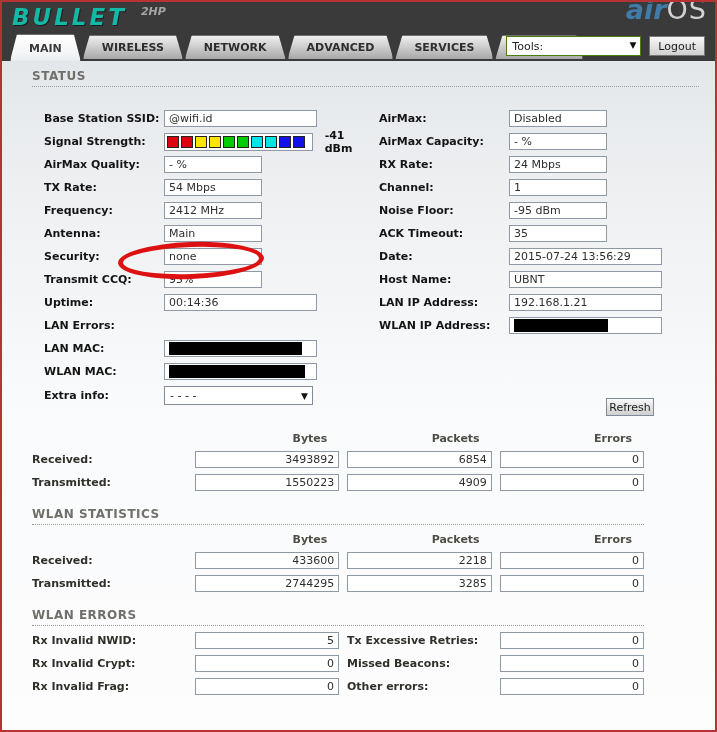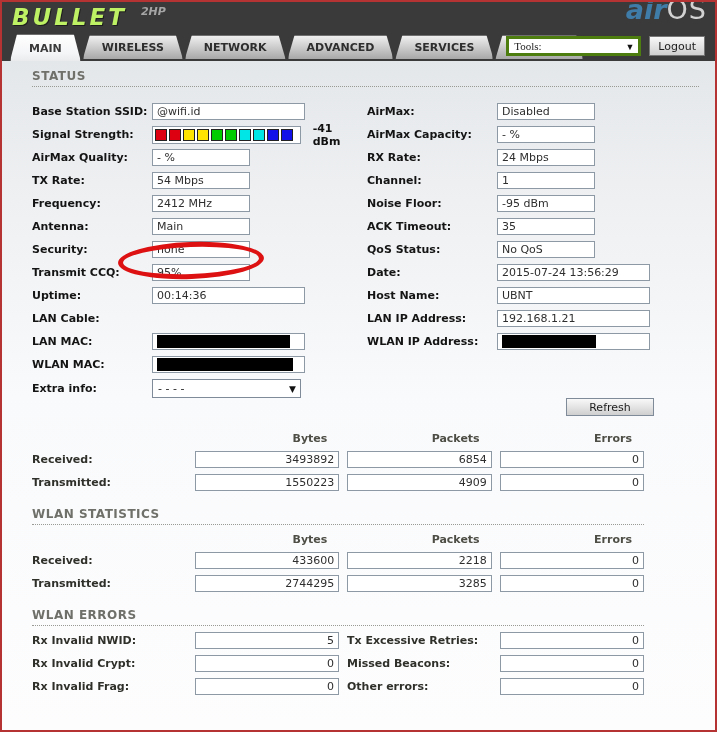--- a/index.html
+++ b/index.html
@@ -12,21 +12,21 @@
     background:#fff;
     overflow:hidden;
   }
   
   .hdr {
     height:30px; background:#3b3a3a; position:relative; overflow:hidden;
     padding-left:10px; display:flex; align-items:center;
   }
   .logo-bullet {
     font-style:italic; font-weight:bold; font-size:23px; letter-spacing:3px;
-    color:#bef264; text-shadow:1px 1px 0 #1e1e1e;
+    color:#14b8a6; text-shadow:1px 1px 0 #1e1e1e;
   }
   .logo-model {
     font-style:italic; font-weight:bold; font-size:11px; color:#a5a5a5;
     vertical-align:top; margin-left:14px; position:relative; top:-6px;
   }
   .logo-air { position:absolute; right:8px; top:-7px; font-size:27px; line-height:30px; white-space:nowrap; }
   .logo-air .air { color:#3f7ca8; font-style:italic; font-weight:bold; }
   .logo-air .os  { color:#d2d2d2; font-weight:normal; letter-spacing:1px; }
   
   .tabbar {
@@ -41,42 +41,42 @@
     border:1px solid #6f6f6f; border-bottom:none;
     clip-path:polygon(7px 0, calc(100% - 7px) 0, 100% 100%, 0 100%);
     min-width:66px;
   }
   .tab.active {
     height:27px; margin-bottom:0; z-index:2; color:#3a3a3a;
     background:linear-gradient(180deg,#ffffff 0%,#f4f5f6 70%,#e9ebed 100%);
   }
   .tab-tools { position:absolute; right:10px; top:4px; display:flex; gap:8px; align-items:center; }
   .sel {
-    width:135px; height:20px; background:#fff; border:3px solid #4d7c0f;
-    display:flex; align-items:center; padding-left:5px; position:relative; cursor:pointer;font-family:Liberation Serif, serif;
+    width:135px; height:20px; background:#fff; border:1px solid #4d7c0f;
+    display:flex; align-items:center; padding-left:5px; position:relative; cursor:pointer;
   }
   .sel .caret { position:absolute; right:4px; top:3px; font-size:9px; color:#111; }
   .btn {
     height:20px; padding:0 8px; font-size:11px; color:#1c1c1c; cursor:pointer;
     background:linear-gradient(180deg,#f8f8f8 0%,#e2e2e2 55%,#cfcfcf 100%);
     border:1px solid #767676; display:inline-flex; align-items:center; justify-content:center;
     font-family:"DejaVu Sans","Liberation Sans",sans-serif;
   }
   
   .content {
     height:669px; padding:8px 16px 10px 30px;
     background:linear-gradient(180deg,#e4e7ea 0%,#edeff1 18%,#f9fafb 50%,#fdfdfe 100%);
   }
   .sec-title {
     font-weight:bold; font-size:12px; color:#70706a; letter-spacing:.5px;
     border-bottom:1px dotted #9a9a94; padding-bottom:3px; margin-bottom:5px;
   }
   
   .status-form { position:relative; height:302px; }
-  .col { position:absolute; top:8px; }
+  .col { position:absolute; top:15px;margin-left:12px; }
   .col-left  { left:0;    width:332px; }
   .col-right { left:335px; width:330px; }
   .frow { height:23px; display:flex; align-items:center; }
   .flabel { font-weight:bold; color:#141414; }
   .col-left  .flabel { width:120px; }
   .col-right .flabel { width:130px; }
   .field {
     height:17px; background:#fff; border:1px solid #8d99a5;
     display:flex; align-items:center; padding:0 4px; color:#2e2e2e; overflow:hidden;
   }
@@ -88,21 +88,21 @@
   .sig-suffix { font-weight:bold; color:#111; margin-left:12px; }
   .dd { width:149px; height:19px; background:#fff; border:1px solid #7f8b99;
     display:flex; align-items:center; padding-left:5px; position:relative; cursor:pointer; }
   .dd .caret { position:absolute; right:4px; top:4px; font-size:9px; color:#111; }
   .ellipse {
     position:absolute; left:86px; top:150px; width:146px; height:37px;
     border:5px solid #dd1111; border-radius:50%; transform:rotate(-2deg);
     pointer-events:none; z-index:3;
   }
   .refresh-row { width:622px; display:flex; justify-content:flex-end; margin-top:4px; }
-  .btn-refresh { width:88px; height:18px; border:1px solid #7f8b99; }
+  .btn-refresh { width:48px; height:18px; border:1px solid #7f8b99; }
   
   .tables-wrap { width:612px; }
   .stats-grid { display:grid; grid-template-columns:155px 1fr 1fr 1fr; column-gap:8px; row-gap:6px;
     align-items:center; margin-top:8px; }
   .stat-colhdr { font-weight:bold; color:#4e4e46; text-align:right; padding-right:12px; }
   .stat-label { font-weight:bold; color:#30302b; }
   .field-num { justify-content:flex-end; }
   .stats-section { margin-top:16px; }
   .errors-grid { display:grid; grid-template-columns:155px 144px 1fr 144px; column-gap:8px; row-gap:6px;
     align-items:center; margin-top:6px; }
@@ -199,21 +199,21 @@
             <span>95%</span>
           </div>
       </div>
       <div class="frow">
         <span class="flabel">Uptime:</span>
         <div class="field w-lg">
             <span>00:14:36</span>
           </div>
       </div>
       <div class="frow">
-        <span class="flabel">LAN Cable:</span>
+        <span class="flabel">LAN Errors:</span>
       </div>
       <div class="frow">
         <span class="flabel">LAN MAC:</span>
         <div class="field w-lg">
             <div class="redact" style="width:93%"></div>
           </div>
       </div>
       <div class="frow">
         <span class="flabel">WLAN MAC:</span>
         <div class="field w-lg">
@@ -257,26 +257,20 @@
       <div class="frow">
         <span class="flabel">Noise Floor:</span>
         <div class="field w-sm">
             <span>-95 dBm</span>
           </div>
       </div>
       <div class="frow">
         <span class="flabel">ACK Timeout:</span>
         <div class="field w-sm">
             <span>35</span>
-          </div>
-      </div>
-      <div class="frow">
-        <span class="flabel">QoS Status:</span>
-        <div class="field w-sm">
-            <span>No QoS</span>
           </div>
       </div>
       <div class="frow">
         <span class="flabel">Date:</span>
         <div class="field w-lg">
             <span>2015-07-24 13:56:29</span>
           </div>
       </div>
       <div class="frow">
         <span class="flabel">Host Name:</span>

